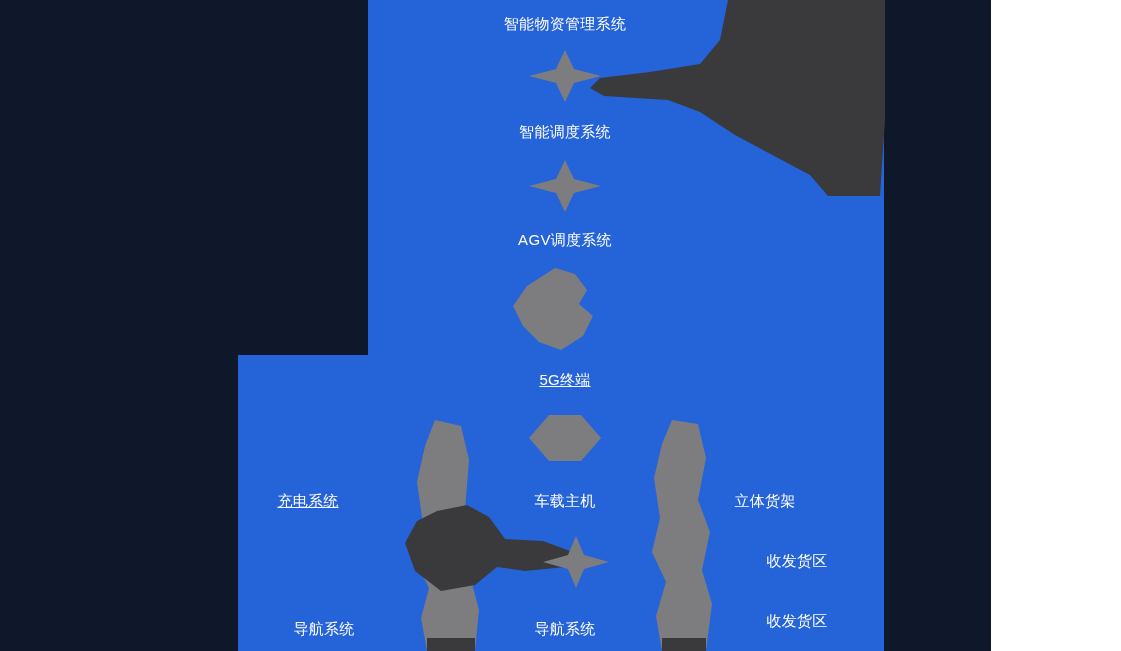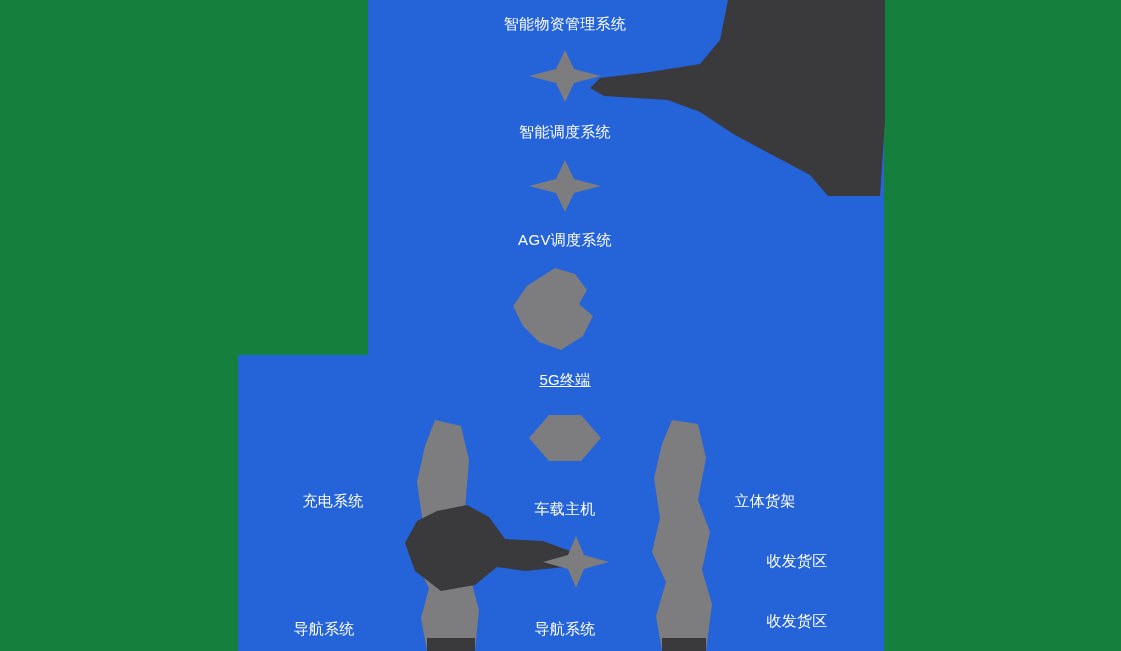--- a/index.html
+++ b/index.html
@@ -2,23 +2,23 @@
 <html><head>
 <meta charset="utf-8">
 <style>
   html, body {
     margin: 0;
     padding: 0;
     background: #ffffff;
   }
   #root {
     position: relative;
-    width: 1121px;
+    width: 991px;
     height: 651px;
-    background: #15803d;
+    background: #0f172a;
     overflow: hidden;
     font-family: "Liberation Sans", sans-serif;
   }
   .blue-panel {
     position: absolute;
     background: #2563d9;
   }
   
   #panel-top {
     left: 368px;
@@ -91,21 +91,21 @@
   </svg>
 
   <svg class="shape" style="left:543px; top:536px;" width="66" height="52" viewBox="0 0 66 52">
     <path d="M33,0 L41,19 L66,26 L41,33 L33,52 L25,33 L0,26 L25,19 Z" fill="#7d7d80"></path>
   </svg>
 
   <div class="label" style="left:565px; top:16px;">智能物资管理系统</div>
   <div class="label" style="left:565px; top:124px;">智能调度系统</div>
   <div class="label" style="left:565px; top:232px;">AGV调度系统</div>
   <div class="label" style="left:565px; top:372px;text-decoration:underline;">5G终端</div>
-  <div class="label" style="left:333px; top:493px;">充电系统</div>
-  <div class="label" style="left:565px; top:493px;margin-top:8px;">车载主机</div>
+  <div class="label" style="left:308px; top:493px;text-decoration:underline;">充电系统</div>
+  <div class="label" style="left:565px; top:493px;">车载主机</div>
   <div class="label" style="left:765px; top:493px;">立体货架</div>
   <div class="label" style="left:797px; top:553px;text-align:center;">收发货区</div>
   <div class="label" style="left:324px; top:621px;">导航系统</div>
   <div class="label" style="left:565px; top:621px;">导航系统</div>
   <div class="label" style="left:797px; top:613px;">收发货区</div>
 
 </div>
 
 </body></html>

